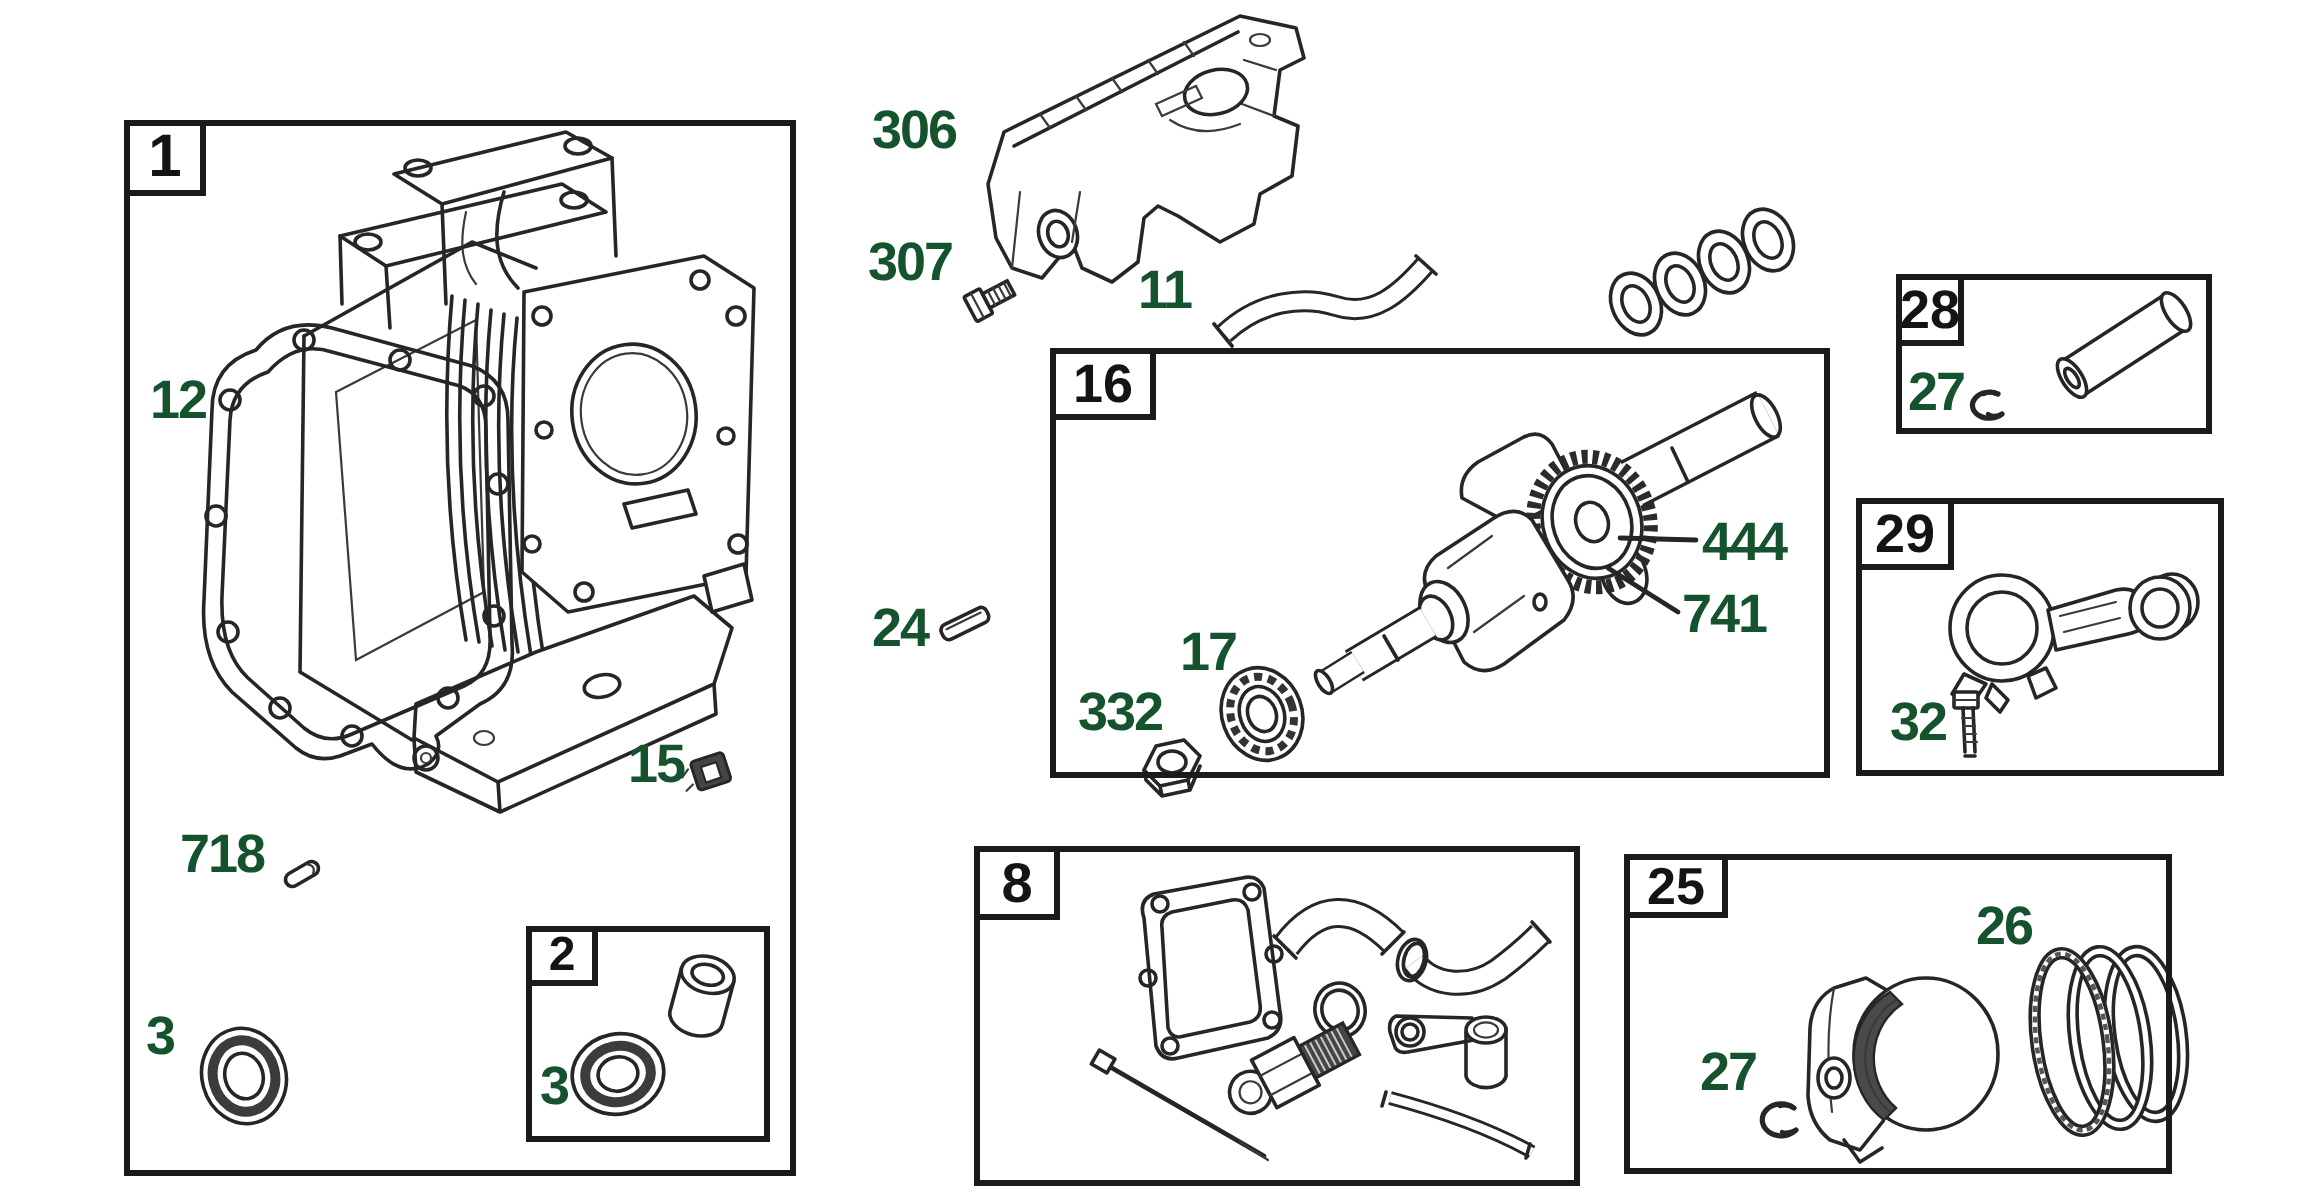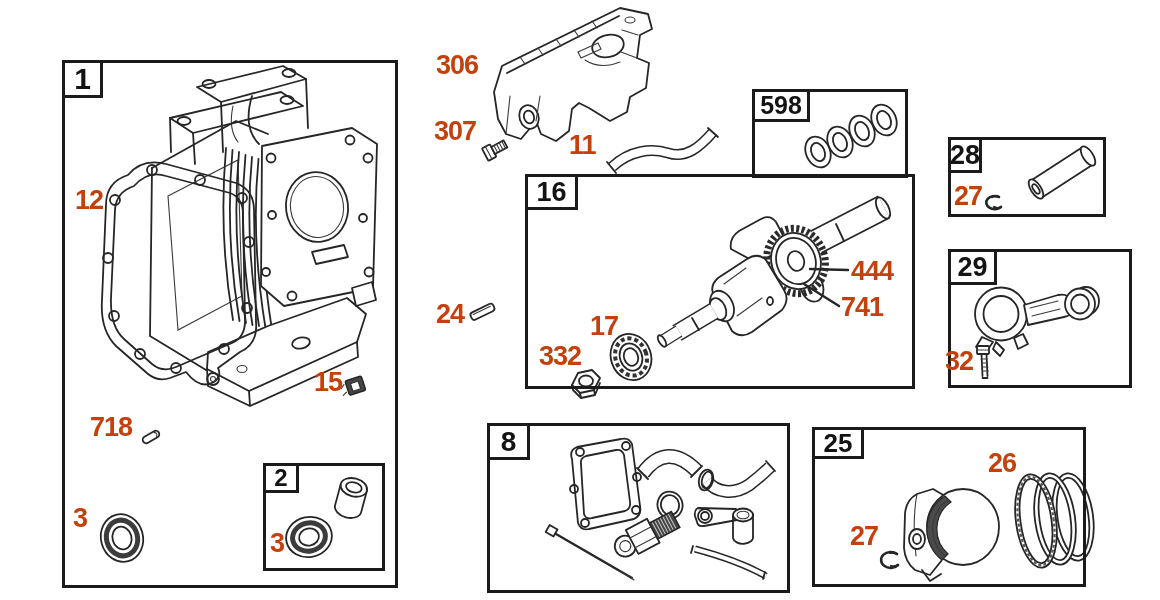--- a/index.html
+++ b/index.html
@@ -3,21 +3,21 @@
 <meta charset="utf-8">
 <style>
   html,body{margin:0;padding:0;background:#fff;}
   .stage{position:relative;width:1160px;height:600px;background:#fff;overflow:hidden;
          font-family:"Liberation Sans",sans-serif;}
   .stage svg{position:absolute;left:0;top:0;pointer-events:none;}
   .gbox{position:absolute;border:3px solid #1b1b1b;box-sizing:border-box;background:transparent;}
   .gnum{position:absolute;left:-3px;top:-3px;border:3px solid #1b1b1b;background:#fff;
         box-sizing:border-box;display:flex;align-items:center;justify-content:center;
         font-weight:700;color:#141414;line-height:1;}
-  .callout{position:absolute;font-weight:700;color:#c2410c;font-size:27px;line-height:1;
+  .callout{position:absolute;font-weight:700;color:#14532d;font-size:27px;line-height:1;
            letter-spacing:-1px;white-space:nowrap;}
   
   .s{stroke:#262626;fill:none;stroke-width:1.8;stroke-linejoin:round;stroke-linecap:round;}
   .sf{stroke:#262626;fill:#fff;stroke-width:1.8;stroke-linejoin:round;}
   .thin{stroke:#3a3a3a;fill:none;stroke-width:1.1;stroke-linecap:round;}
   .tube-o{stroke:#262626;fill:none;stroke-linecap:butt;}
   .tube-i{stroke:#fff;fill:none;stroke-linecap:butt;}
   .dark{fill:#454545;stroke:#262626;stroke-width:1.5;}
 </style>
 </head>
@@ -321,30 +321,27 @@
       </g>
     </g>
   </svg>
 
   <div class="gbox" style="left:62px;top:60px;width:336px;height:528px">
     <div class="gnum" style="width:41px;height:38px;font-size:30px">1</div>
   </div>
   <div class="gbox" style="left:263px;top:463px;width:122px;height:108px">
     <div class="gnum" style="width:36px;height:30px;font-size:24px">2</div>
   </div>
-  <div class="gbox" style="left:752px;top:89px;width:156px;height:89px">
-    <div class="gnum" style="width:58px;height:33px;font-size:25px">598</div>
-  </div>
   <div class="gbox" style="left:948px;top:137px;width:158px;height:80px">
     <div class="gnum" style="width:34px;height:36px;font-size:27px">28</div>
   </div>
   <div class="gbox" style="left:525px;top:174px;width:390px;height:215px">
     <div class="gnum" style="width:53px;height:36px;font-size:27px">16</div>
   </div>
-  <div class="gbox" style="left:948px;top:249px;width:184px;height:139px">
+  <div class="gbox" style="left:928px;top:249px;width:184px;height:139px">
     <div class="gnum" style="width:49px;height:36px;font-size:27px">29</div>
   </div>
   <div class="gbox" style="left:487px;top:423px;width:303px;height:170px">
     <div class="gnum" style="width:43px;height:37px;font-size:28px">8</div>
   </div>
   <div class="gbox" style="left:812px;top:427px;width:274px;height:160px">
     <div class="gnum" style="width:52px;height:32px;font-size:26px">25</div>
   </div>
 
   <div class="callout" style="left:75px;top:187px">12</div>

